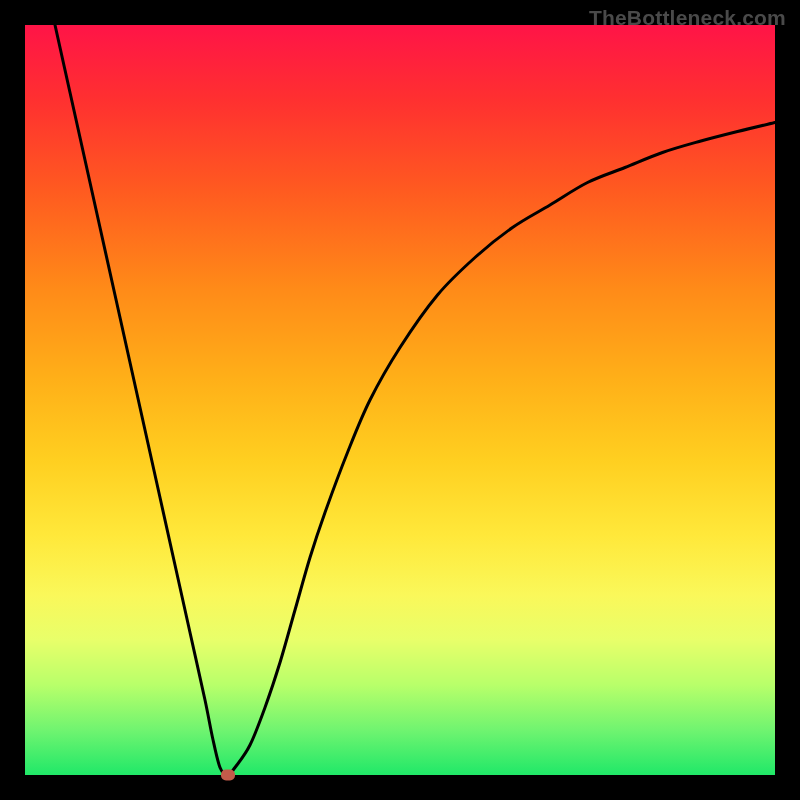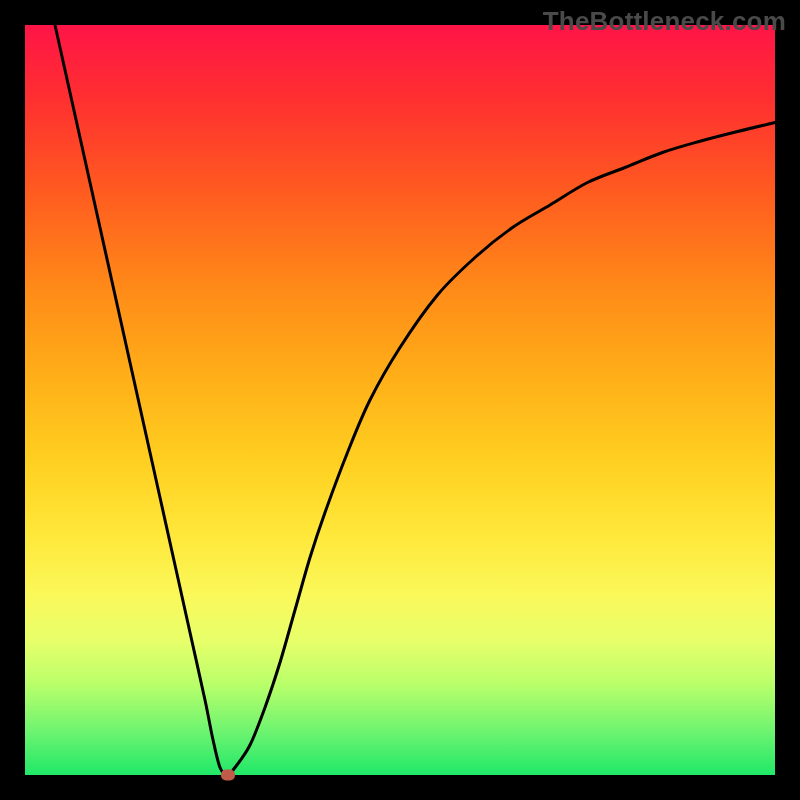--- a/index.html
+++ b/index.html
@@ -38,21 +38,21 @@
       #b8ff6a 88%,
       #70f470 94%,
       #20e868 100%
     );
   }
   .watermark {
     position: absolute;
     top: 6px;
     right: 14px;
     color: #4a4a4a;
-    font-size: 26px;
+    font-size: 21px;
     font-weight: 600;
     letter-spacing: 0.2px;
     user-select: none;
   }
   svg.curve {
     position: absolute;
     left: 0;
     top: 0;
     width: 750px;
     height: 750px;

